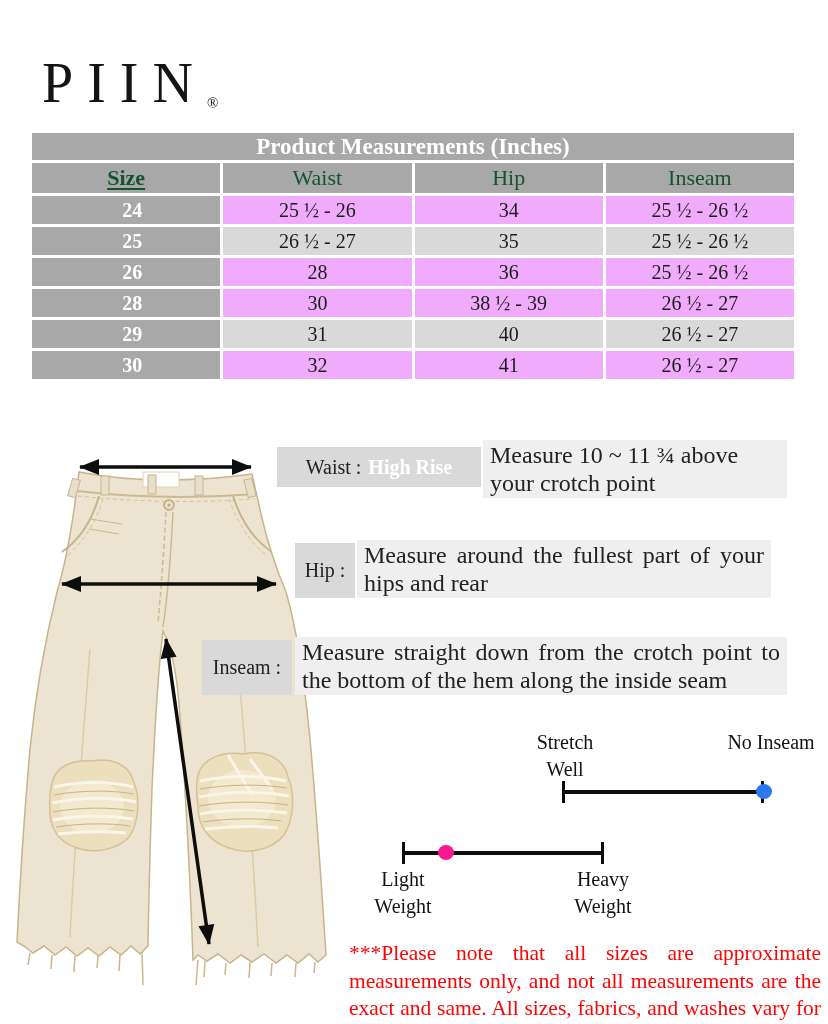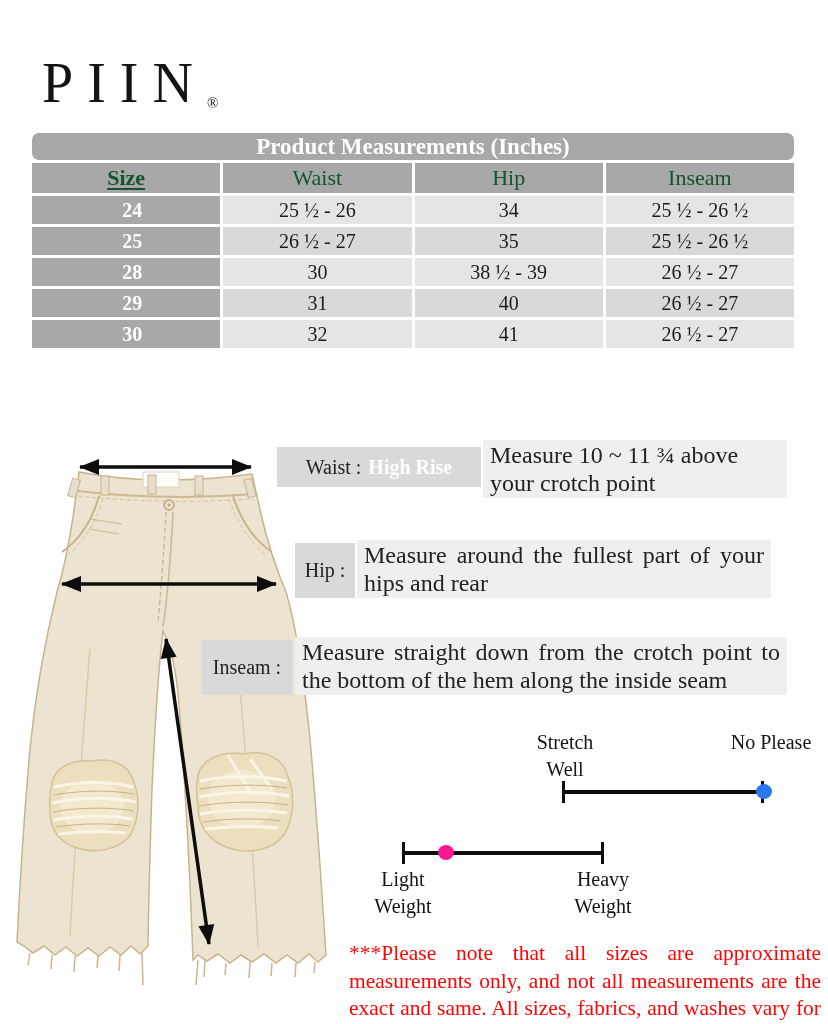--- a/index.html
+++ b/index.html
@@ -17,29 +17,29 @@
   .logo .reg{font-size:15px;letter-spacing:0;vertical-align:-6px;}
 
   
   .size-table{
     position:absolute;left:29px;top:86px;width:768px;
     border-collapse:separate;border-spacing:3px;table-layout:fixed;
     font-family:"Liberation Serif","DejaVu Serif",serif;
   }
   .size-table td,.size-table th{text-align:center;vertical-align:middle;padding:0;}
   .title-cell{
-    background:#a8a8a8;color:#ffffff;font-weight:bold;font-size:23px;height:27px;border-radius:7px;
+    background:#a8a8a8;color:#ffffff;font-weight:bold;font-size:23px;height:27px;
   }
   .head-cell{
     background:#a8a8a8;color:#14532d;font-weight:normal;font-size:22px;height:30px;
   }
   .head-cell.size-head{font-weight:bold;text-decoration:underline;text-underline-offset:3px;}
   .size-table tbody td{font-size:20px;height:28px;color:#1c1c1c;}
   .size-table tbody td.size-cell{background:#a8a8a8;color:#ffffff;font-weight:bold;padding-left:12px;}
-  .row-light td{background:#e5e5e5;}
+  .row-light td{background:#f0abfc;}
   .row-dark td{background:#d9d9d9;}
   .row-light td.size-cell,.row-dark td.size-cell{background:#a8a8a8;}
 
   
   .label-box{
     position:absolute;background:#d9d9d9;font-size:20px;color:#222;
     display:flex;align-items:center;justify-content:center;text-align:center;
   }
   .label-box .hl{color:#ffffff;font-weight:bold;margin-left:7px;}
   .desc-box{
@@ -106,20 +106,26 @@
         <tr class="row-light">
           <td class="size-cell">24</td>
           <td>25 ½ - 26</td>
           <td>34</td>
           <td>25 ½ - 26 ½</td>
         </tr>
         <tr class="row-dark">
           <td class="size-cell">25</td>
           <td>26 ½ - 27</td>
           <td>35</td>
+          <td>25 ½ - 26 ½</td>
+        </tr>
+        <tr class="row-light">
+          <td class="size-cell">26</td>
+          <td>28</td>
+          <td>36</td>
           <td>25 ½ - 26 ½</td>
         </tr>
         <tr class="row-light">
           <td class="size-cell">28</td>
           <td>30</td>
           <td>38 ½ - 39</td>
           <td>26 ½ - 27</td>
         </tr>
         <tr class="row-dark">
           <td class="size-cell">29</td>
@@ -252,21 +258,21 @@
     <span>Hip :</span>
   </div>
   <div class="desc-box hip-desc">Measure around the fullest part of your hips and rear</div>
 
   <div class="label-box inseam-label">
     <span>Inseam :</span>
   </div>
   <div class="desc-box inseam-desc">Measure straight down from the crotch point to the bottom of the hem along the inside seam</div>
 
   <div class="scale-label sw-label">Stretch Well</div>
-  <div class="scale-label ns-label">No Please</div>
+  <div class="scale-label ns-label">No Inseam</div>
   <div class="scale stretch-scale">
     <div class="bar"></div>
     <div class="tick t-left"></div>
     <div class="tick t-right"></div>
     <div class="dot" style="left: 100%; background: rgb(43, 120, 238);"></div>
   </div>
 
   <div class="scale weight-scale">
     <div class="bar"></div>
     <div class="tick t-left"></div>

